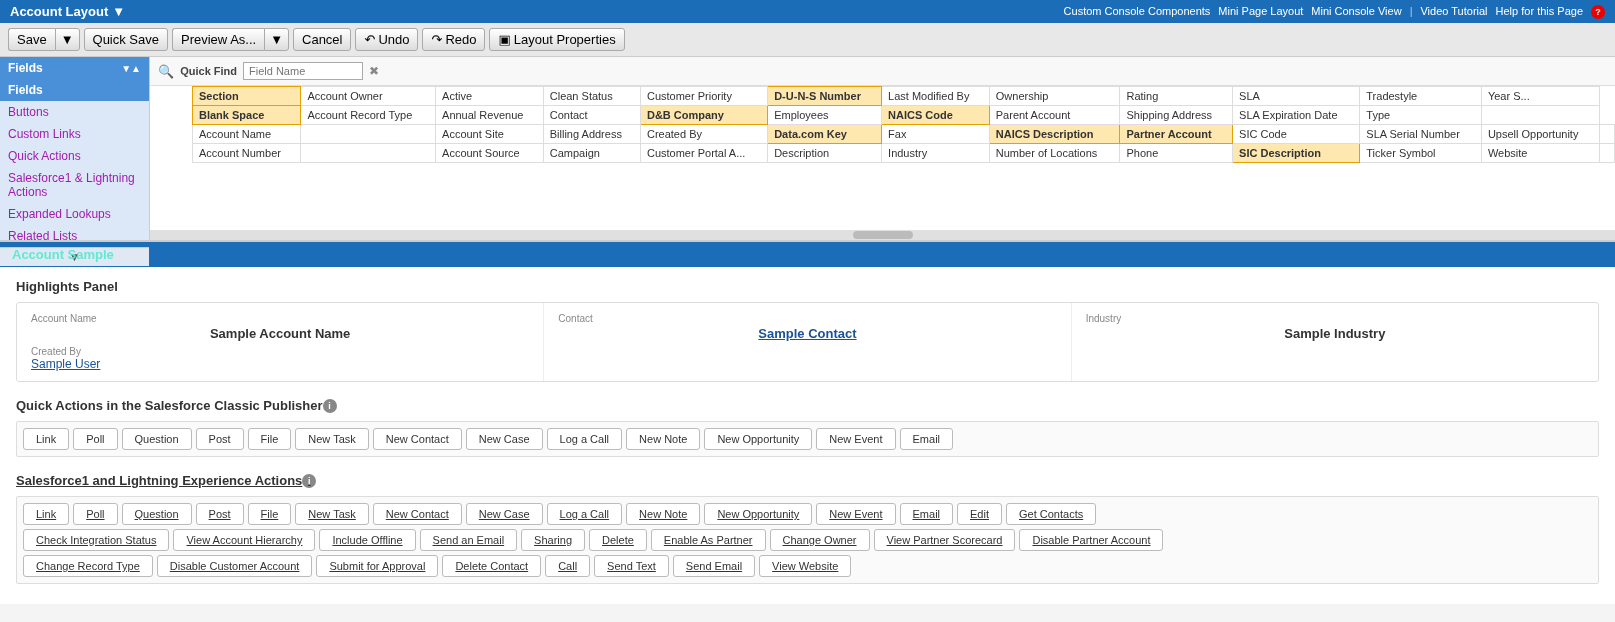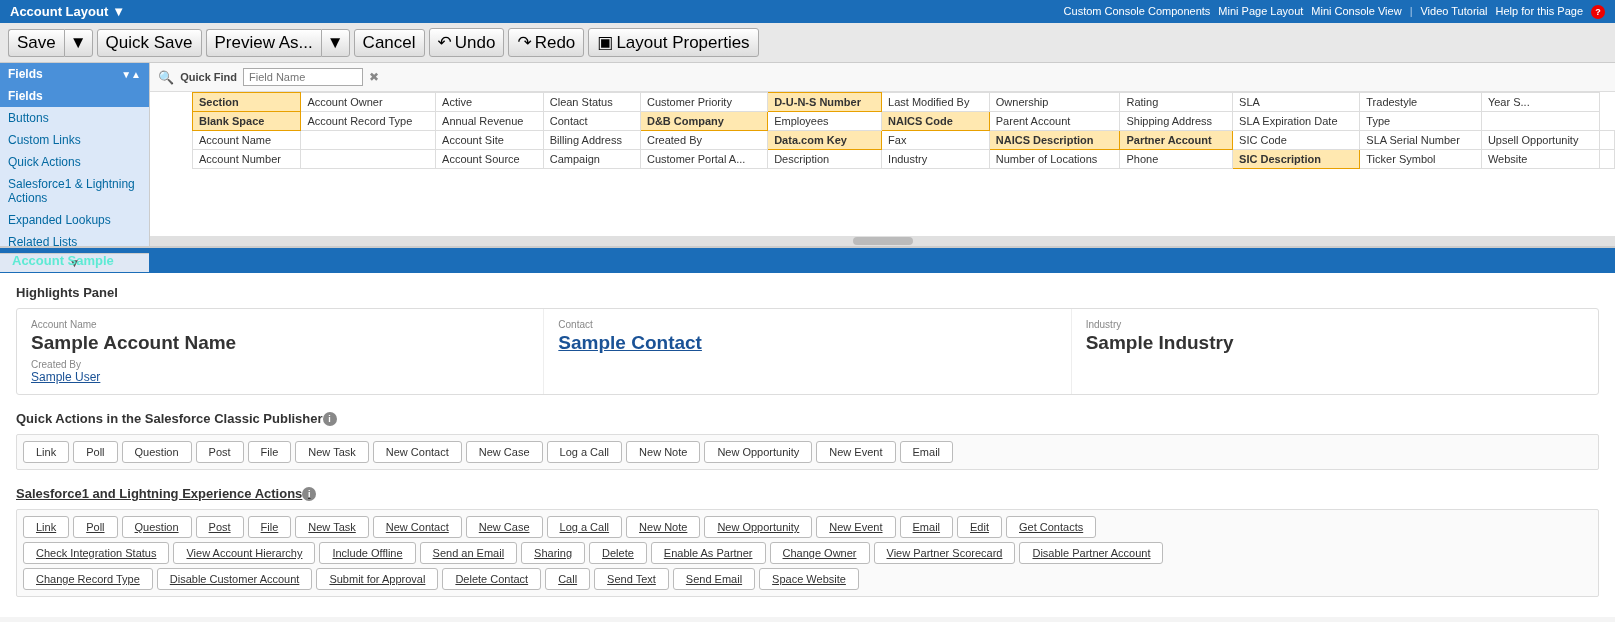--- a/index.html
+++ b/index.html
@@ -27,21 +27,21 @@
       display: flex;
       align-items: center;
       gap: 4px;
     }
     .btn {
       background: linear-gradient(to bottom, #fff, #ddd);
       border: 1px solid #aaa;
       border-radius: 3px;
       padding: 3px 8px;
       cursor: pointer;
-      font-size: 17px;
+      font-size: 13px;
       display: flex; align-items: center; gap: 3px;
     }
     .btn-save { background: linear-gradient(to bottom, #fff, #ddd); }
     .btn-group { display: flex; }
     .btn-group .btn { border-radius: 0; border-right: none; }
     .btn-group .btn:first-child { border-radius: 3px 0 0 3px; }
     .btn-group .btn:last-child { border-radius: 0 3px 3px 0; border-right: 1px solid #aaa; }
     .btn-arrow { padding: 3px 5px; }
 
     
@@ -64,21 +64,21 @@
       font-weight: bold;
       font-size: 12px;
       display: flex;
       align-items: center;
       justify-content: space-between;
     }
     .fields-sidebar-item {
       padding: 4px 8px;
       cursor: pointer;
       font-size: 12px;
-      color: #0369a1;
+      color: #a21caf;
     }
     .fields-sidebar-item.active { background: #4a90d9; color: white; font-weight: bold; }
     .sidebar-scroll-btn {
       text-align: center;
       padding: 2px;
       cursor: pointer;
       color: #555;
       background: #e0e8f4;
       border-top: 1px solid #ccc;
     }
@@ -180,23 +180,24 @@
       padding: 10px 14px;
       border-right: 1px solid #eee;
     }
     .highlight-cell:last-child { border-right: none; }
     .highlight-field-label {
       font-size: 10px;
       color: #888;
       margin-bottom: 2px;
     }
     .highlight-field-value {
-      font-size: 19px;
+      font-size: 13px;
       font-weight: bold;
       color: #333;
+      text-align: center;
     }
     .highlight-field-value.link {
       color: #1a5296;
       text-decoration: underline;
       cursor: pointer;
     }
     .highlight-sub-label {
       font-size: 10px;
       color: #888;
       margin-top: 5px;
@@ -490,19 +491,19 @@
             <button class="qa-btn">Disable Partner Account</button>
           </div>
         <div class="sf1-row" id="sf1-row3">
             <button class="qa-btn">Change Record Type</button>
             <button class="qa-btn">Disable Customer Account</button>
             <button class="qa-btn">Submit for Approval</button>
             <button class="qa-btn">Delete Contact</button>
             <button class="qa-btn">Call</button>
             <button class="qa-btn">Send Text</button>
             <button class="qa-btn">Send Email</button>
-            <button class="qa-btn">Space Website</button>
+            <button class="qa-btn">View Website</button>
           </div>
       </div>
     </div>
 
   </div>
 </div>
 
 </body></html>

